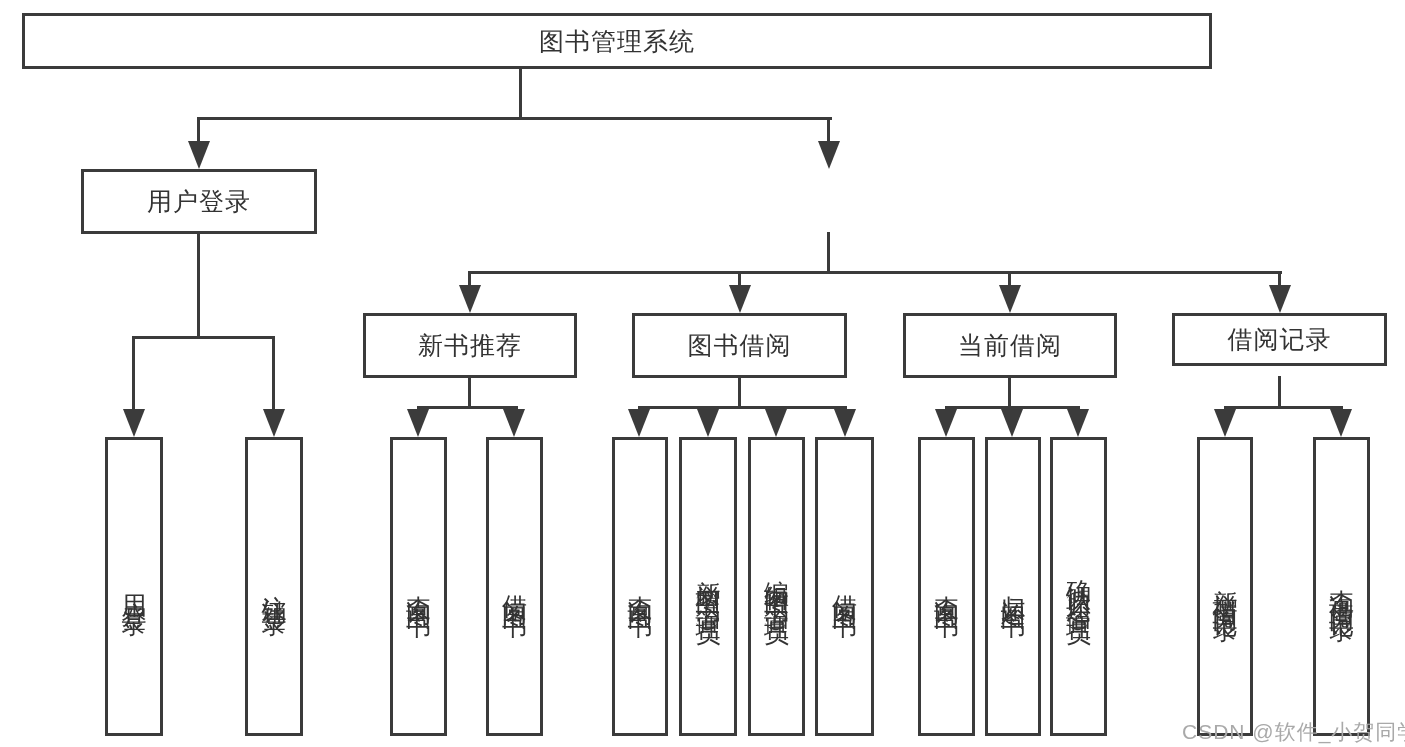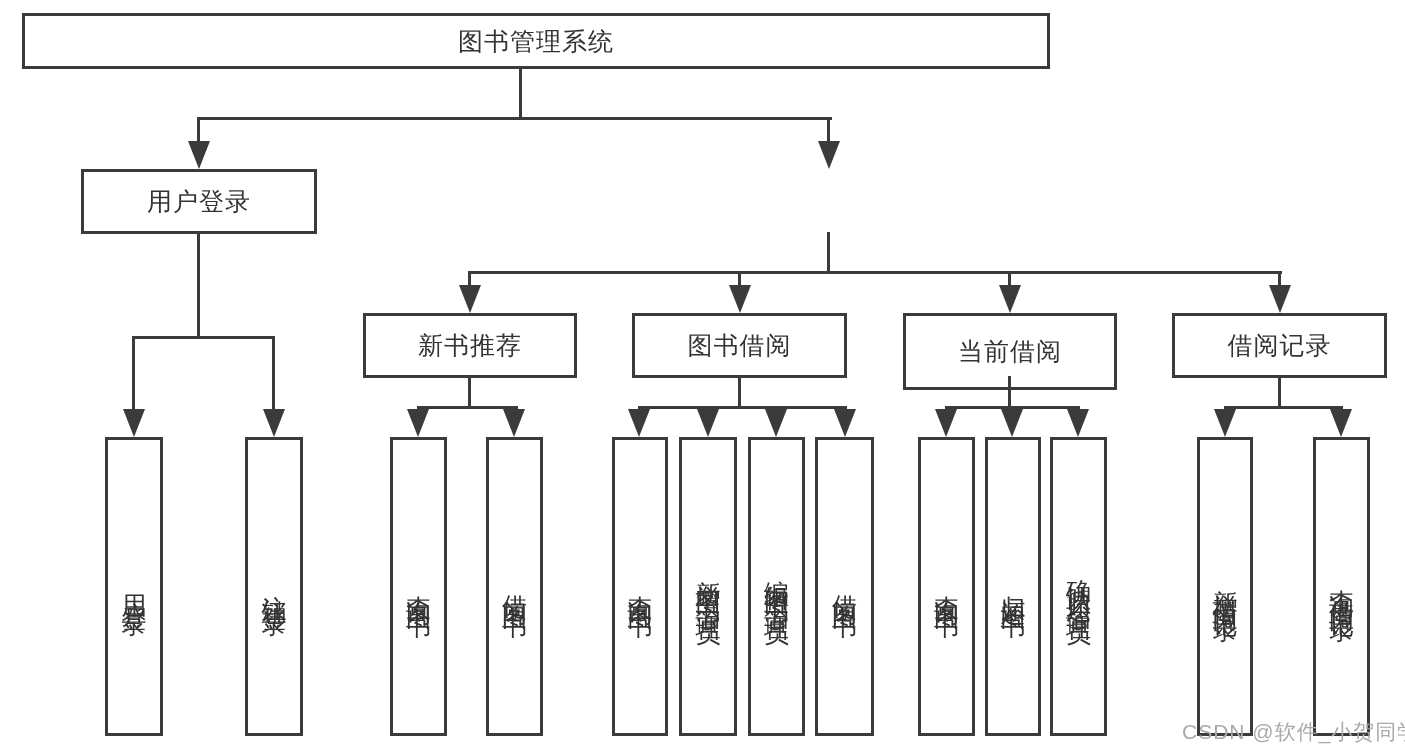--- a/index.html
+++ b/index.html
@@ -34,21 +34,21 @@
   .watermark{
     position:absolute;left:1182px;top:718px;z-index:5;
     font-size:21px;color:var(--watermark);letter-spacing:1px;white-space:nowrap;
   }
 </style>
 </head>
 <body>
 
 <div class="canvas">
 
-  <div class="box" style="left:22px;top:13px;width:1028px;height:56px;">
+  <div class="box" style="left:22px;top:13px;width:1190px;height:56px;">
     <span>图书管理系统</span>
   </div>
 
   <div class="line vline" style="left:519px;top:67px;height:51px;"></div>
   <div class="line hline" style="left:197px;top:117px;width:635px;"></div>
   <div class="line vline" style="left:197px;top:117px;height:27px;"></div>
   <div class="arrow" style="left:188px;top:141px;"></div>
   <div class="line vline" style="left:827px;top:117px;height:27px;"></div>
   <div class="arrow" style="left:818px;top:141px;"></div>
 
@@ -73,24 +73,24 @@
   <div class="arrow" style="left:999px;top:285px;"></div>
   <div class="line vline" style="left:1278px;top:271px;height:17px;"></div>
   <div class="arrow" style="left:1269px;top:285px;"></div>
 
   <div class="box" style="left:632px;top:313px;width:215px;height:65px;">
     <span>图书借阅</span>
   </div>
   <div class="box" style="left:363px;top:313px;width:214px;height:65px;">
     <span>新书推荐</span>
   </div>
-  <div class="box" style="left:903px;top:313px;width:214px;height:77px;">
+  <div class="box" style="left:903px;top:313px;width:214px;height:65px;">
     <span>当前借阅</span>
   </div>
-  <div class="box" style="left:1172px;top:313px;width:215px;height:65px;">
+  <div class="box" style="left:1172px;top:313px;width:215px;height:53px;">
     <span>借阅记录</span>
   </div>
 
   <div class="line vline" style="left:468px;top:376px;height:33px;"></div>
   <div class="line hline" style="left:417px;top:406px;width:101px;"></div>
   <div class="arrow" style="left:407px;top:409px;"></div>
   <div class="arrow" style="left:503px;top:409px;"></div>
 
   <div class="line vline" style="left:738px;top:376px;height:33px;"></div>
   <div class="line hline" style="left:638px;top:406px;width:209px;"></div>

